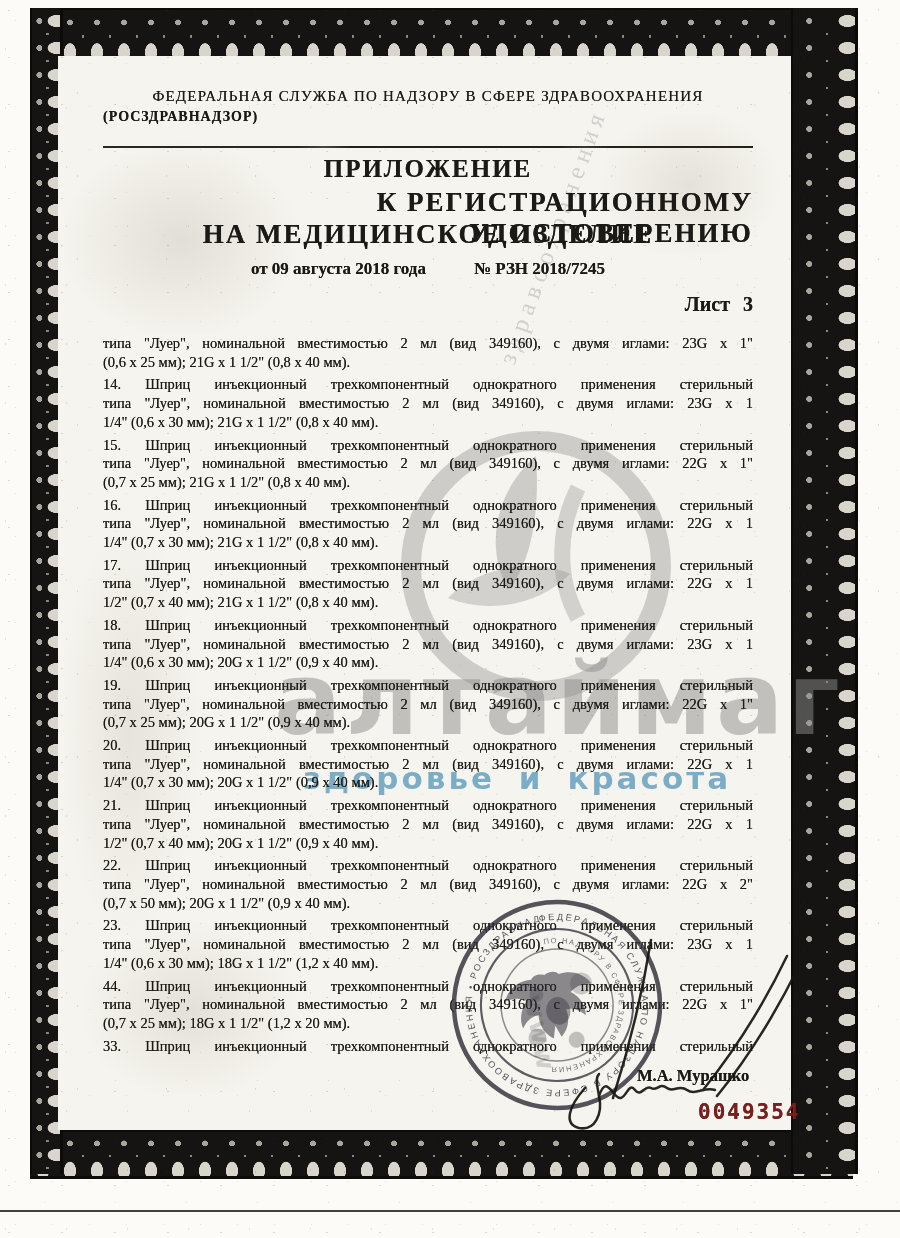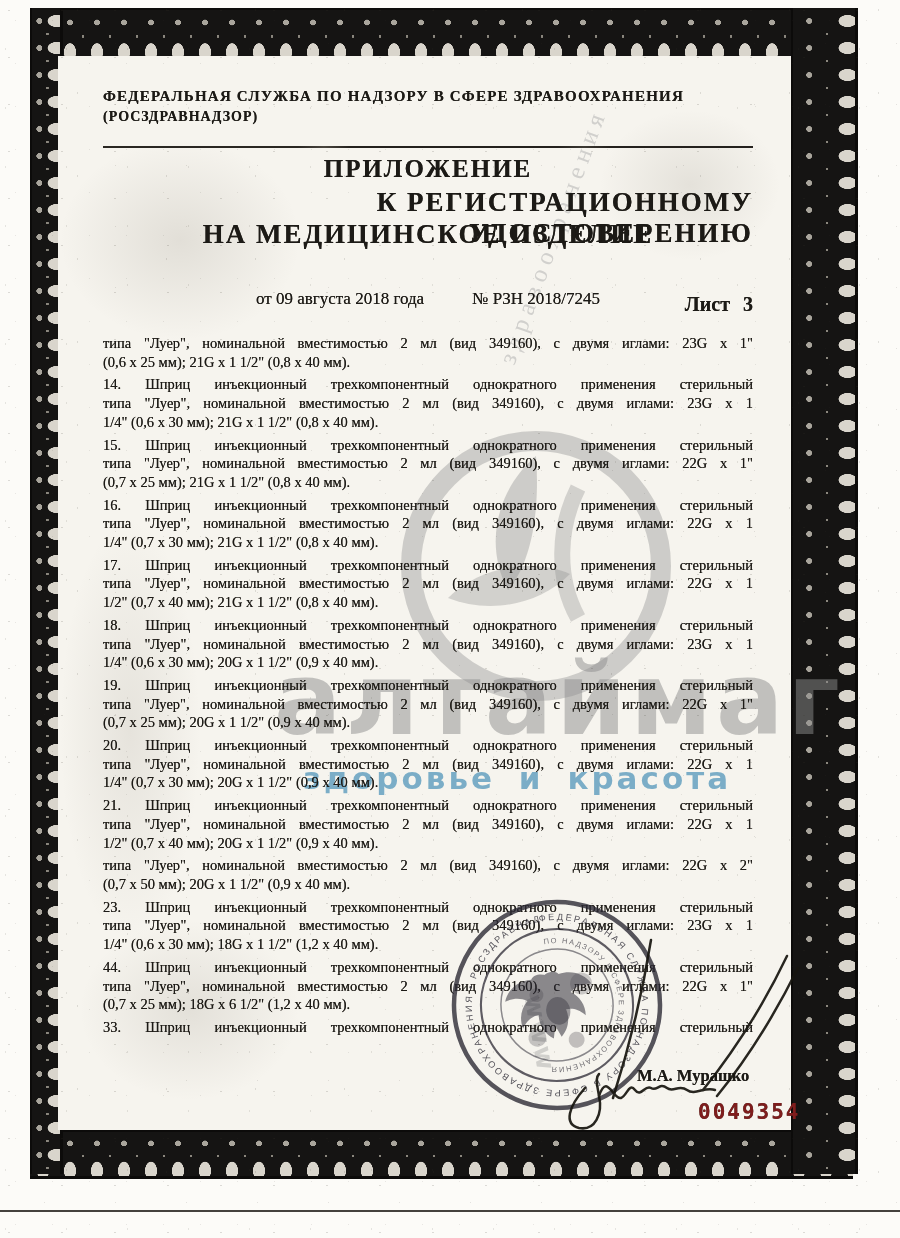--- a/index.html
+++ b/index.html
@@ -31,31 +31,31 @@
             font-size:31px;letter-spacing:3px;word-spacing:10px;color:#0369a1;opacity:.5;}
   .wm-diag{left:520px;top:340px;font-size:25px;letter-spacing:6px;color:#adadad;opacity:.5;
             transform:rotate(-70deg);transform-origin:left bottom;white-space:nowrap;
             font-family:"Liberation Serif",serif;}
   .wm-www{left:548px;top:992px;font-family:"DejaVu Sans",sans-serif;font-weight:bold;
             font-size:26px;letter-spacing:2px;color:#a5a5a5;opacity:.45;
             transform:rotate(80deg);transform-origin:left top;}
   .wm-logo{left:388px;top:418px;}
   
   .ink{position:absolute;z-index:4;text-shadow:0 0 .5px rgba(25,20,14,.8);}
-  .org1{left:103px;top:88px;width:650px;text-align:left;font-weight:bold;
+  .org1{left:103px;top:88px;width:650px;text-align:center;font-weight:normal;
         font-size:15px;letter-spacing:1.2px;}
   .org2{left:103px;top:109px;width:650px;text-align:left;font-weight:bold;
         font-size:14px;letter-spacing:1px;}
   .rule{left:103px;top:146px;width:650px;height:2px;z-index:4;position:absolute;
         background:linear-gradient(90deg,#2a2722 0 30%,#4a463f 34%,#24211d 38% 70%,#3c3933 74%,#24211d 78%);}
   .t1{left:103px;top:155px;width:650px;text-align:center;font-weight:bold;font-size:25px;letter-spacing:2px;}
   .t2{left:103px;top:187px;width:650px;text-align:right;font-weight:bold;font-size:27px;letter-spacing:2px;}
   .t3{left:103px;top:219px;width:650px;text-align:center;font-weight:bold;font-size:27px;letter-spacing:2px;}
   .dateline{left:103px;top:259px;width:650px;display:flex;justify-content:center;gap:48px;
-        font-weight:normal;font-size:17px;margin-top:30px;}
+        font-weight:bold;font-size:17px;}
   .sheet{left:103px;top:293px;width:650px;text-align:right;font-weight:bold;font-size:20px;word-spacing:8px;}
   .body-text{left:103px;top:334px;width:650px;font-size:14.5px;line-height:18.7px;}
   .item{margin-top:4px;}
   .item:first-child{margin-top:0;}
   .ln{width:100%;}
   .jl{text-align:justify;text-align-last:justify;}
   .sig-block{left:103px;top:1056px;font-weight:bold;font-size:15px;line-height:23.5px;}
   .sig-name{left:637px;top:1066px;font-weight:bold;font-size:16.5px;}
   .serial{left:698px;top:1100px;font-family:"DejaVu Sans Mono",monospace;font-weight:bold;
         font-size:21px;letter-spacing:2px;color:#7f1d1d;}
@@ -151,32 +151,33 @@
       <div class="ln jl">20. Шприц инъекционный трехкомпонентный однократного применения стерильный</div>
       <div class="ln jl">типа "Луер", номинальной вместимостью 2 мл (вид 349160), с двумя иглами: 22G x 1</div>
       <div class="ln">1/4" (0,7 x 30 мм); 20G x 1 1/2" (0,9 x 40 мм).</div>
     </div>
     <div class="item">
       <div class="ln jl">21. Шприц инъекционный трехкомпонентный однократного применения стерильный</div>
       <div class="ln jl">типа "Луер", номинальной вместимостью 2 мл (вид 349160), с двумя иглами: 22G x 1</div>
       <div class="ln">1/2" (0,7 x 40 мм); 20G x 1 1/2" (0,9 x 40 мм).</div>
     </div>
     <div class="item">
+      <div class="ln jl">22. Шприц инъекционный трехкомпонентный однократного применения стерильный</div>
       <div class="ln jl">типа "Луер", номинальной вместимостью 2 мл (вид 349160), с двумя иглами: 22G x 2"</div>
       <div class="ln">(0,7 x 50 мм); 20G x 1 1/2" (0,9 x 40 мм).</div>
     </div>
     <div class="item">
       <div class="ln jl">23. Шприц инъекционный трехкомпонентный однократного применения стерильный</div>
       <div class="ln jl">типа "Луер", номинальной вместимостью 2 мл (вид 349160), с двумя иглами: 23G x 1</div>
       <div class="ln">1/4" (0,6 x 30 мм); 18G x 1 1/2" (1,2 x 40 мм).</div>
     </div>
     <div class="item">
       <div class="ln jl">44. Шприц инъекционный трехкомпонентный однократного применения стерильный</div>
       <div class="ln jl">типа "Луер", номинальной вместимостью 2 мл (вид 349160), с двумя иглами: 22G x 1"</div>
-      <div class="ln">(0,7 x 25 мм); 18G x 6 1/2" (1,2 x 40 мм).</div>
+      <div class="ln">(0,7 x 25 мм); 18G x 1 1/2" (1,2 x 20 мм).</div>
     </div>
     <div class="item">
       <div class="ln jl">33. Шприц инъекционный трехкомпонентный однократного применения стерильный</div>
     </div>
   </div>
 
   <div class="ink sig-name">М.А. Мурашко</div>
   <div class="ink serial">0049354</div>
 
   <svg class="stamp" width="224" height="224" viewBox="0 0 224 224">

